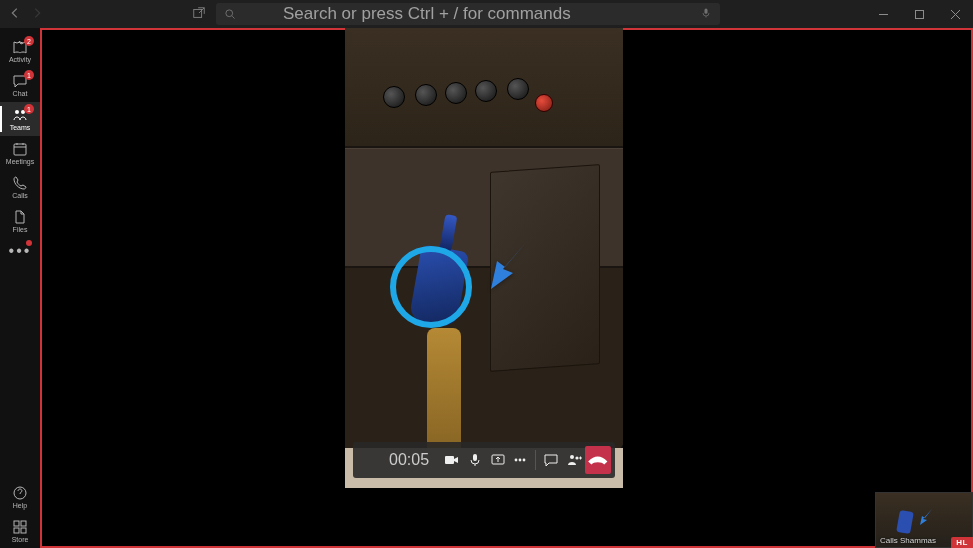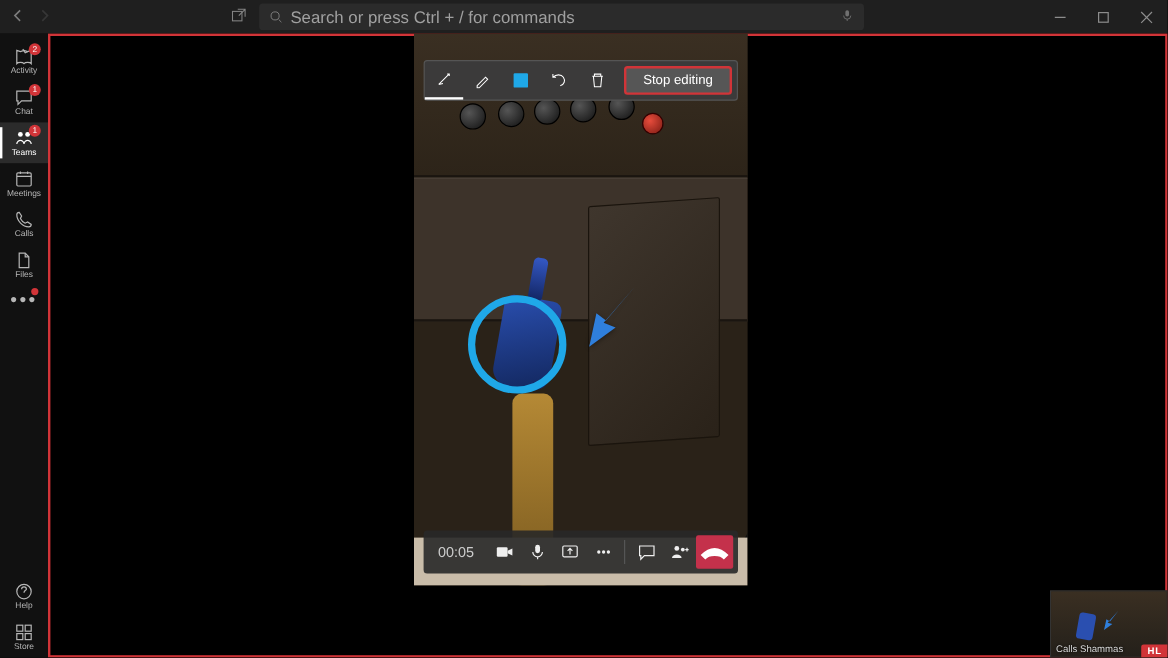--- a/index.html
+++ b/index.html
@@ -6,21 +6,21 @@
   html, body { width: 973px; height: 548px; overflow: hidden; font-family: "Segoe UI", Arial, sans-serif; background: #0f0f0f; color: #c7c7c7; font-size: 12px; }
 
   .titlebar { height: 28px; display: flex; align-items: center; background: #1f1f1f; }
   .nav-arrows { display: flex; gap: 8px; padding: 0 8px; }
   .nav-arrows svg { width: 14px; height: 14px; opacity: .55; }
   .nav-arrows .fwd { opacity: .25; }
   .newwin { margin-left: 140px; margin-right: 10px; opacity: .6; }
   .newwin svg { width: 14px; height: 14px; }
   .searchbar { width: 504px; height: 22px; background: #2b2b2b; border-radius: 3px; display: flex; align-items: center; padding: 0 8px; gap: 6px; }
   .searchbar svg.mag { width: 12px; height: 12px; opacity: .7; }
-  .searchbar .txt { flex: 1; color: #a0a0a0; font-size: 14px; }
+  .searchbar .txt { flex: 1; color: #a0a0a0; font-size: 17px; margin-left: 41px; }
   .searchbar .mic svg { width: 12px; height: 12px; opacity: .55; }
   .wincontrols { margin-left: auto; display: flex; }
   .wincontrols .btn { width: 36px; height: 28px; display: flex; align-items: center; justify-content: center; opacity: .65; }
   .wincontrols svg { width: 11px; height: 11px; }
 
   .body { display: flex; height: 520px; }
   .rail { width: 40px; background: #111; display: flex; flex-direction: column; align-items: center; padding-top: 6px; }
   .rail .item { width: 40px; height: 34px; display: flex; flex-direction: column; align-items: center; justify-content: center; gap: 1px; position: relative; color: #b6b6b6; }
   .rail .item.active { background: #2b2b2b; color: #fff; }
   .rail .item.active::before { content: ""; position: absolute; left: 0; top: 4px; bottom: 4px; width: 2px; background: #fff; }
@@ -57,21 +57,21 @@
   
   .edittb { position:absolute; left:8px; top:22px; height:34px; width:262px; background:#3b3a3a; border:1px solid #555; border-radius:3px; display:flex; align-items:stretch; padding:0; }
   .edittb .tool { width:32px; display:flex; align-items:center; justify-content:center; }
   .edittb .tool.sel { border-bottom:2px solid #fff; }
   .edittb svg { width:14px; height:14px; }
   .edittb .sq { width:12px; height:12px; background:#1fa8e8; border-radius:1px; }
   .edittb .stop { flex:1; margin:4px 4px 4px 6px; background:#565656; border:2px solid #d13438; border-radius:3px; color:#fff; font-size:11px; display:flex; align-items:center; justify-content:center; }
 
   
   .callbar { position:absolute; left:8px; bottom:10px; right:8px; height:36px; background: rgba(40,40,40,.9); border-radius:3px; display:flex; align-items:center; }
-  .callbar .time { color:#ccc; font-size:12px; padding:0 12px; }
+  .callbar .time { color:#ccc; font-size:16px; padding:0 12px;margin-left:24px; }
   .callbar .cbtn { width:30px; height:36px; display:flex; align-items:center; justify-content:center; }
   .callbar .cbtn svg { width:16px; height:16px; fill:#fff; opacity:.92; }
   .callbar .sep { width:1px; height:20px; background:#555; margin:0 4px; }
   .callbar .hang { width:34px; height:28px; margin-right:4px; background:#c4314b; border-radius:2px; display:flex; align-items:center; justify-content:center; }
 
   
   .pip { position:absolute; right:0; bottom:0; width:98px; height:56px; background:#2a2218; border:1px solid #333; }
   .pip .mini-panel { position:absolute; inset:0; background: linear-gradient(180deg,#3a2f22 0%, #24201a 100%); }
   .pip .mini-nozzle { position:absolute; left:22px; top:18px; width:14px; height:22px; background:#2a4fb0; border-radius:3px; transform:rotate(10deg); }
   .pip .mini-arrow svg { width:18px; height:18px; position:absolute; left:40px; top:14px; }
@@ -213,48 +213,20 @@
       <div class="nozzle"></div>
       <div class="floor"></div>
 
       <div class="anno-circle"></div>
       <div class="anno-arrow">
         <svg viewBox="0 0 50 60">
             <path d="M46 6 L20 36 L30 40 L8 56 L14 28 L22 34 Z" fill="#2f7fdc"></path>
           </svg>
       </div>
 
-      <div class="edittb">
-        <div class="tool sel">
-            <svg viewBox="0 0 16 16">
-              <path d="M3 13L13 3M11 3h2v2M3 13l4-1" stroke="#fff" fill="none"></path>
-            </svg>
-          </div>
-        <div class="tool">
-            <svg viewBox="0 0 16 16">
-              <path d="M3 13l8-8 2 2-8 8H3z" fill="none" stroke="#fff"></path>
-            </svg>
-          </div>
-        <div class="tool">
-            <div class="sq"></div>
-          </div>
-        <div class="tool">
-            <svg viewBox="0 0 16 16">
-              <path d="M5 5H2V2M2 5c3-3 8-3 10 0s1 7-3 8" fill="none" stroke="#fff"></path>
-            </svg>
-          </div>
-        <div class="tool">
-            <svg viewBox="0 0 16 16">
-              <path d="M3 4h10M5 4V2h6v2M4 4l1 10h6l1-10" fill="none" stroke="#fff"></path>
-            </svg>
-          </div>
-        <div class="stop">
-            <span>Stop editing</span>
-          </div>
-      </div>
 
       <div class="callbar">
         <span class="time">00:05</span>
         <div class="cbtn">
             <svg viewBox="0 0 16 16">
               <rect x="1" y="4" width="9" height="8" rx="1" fill="#fff"></rect>
               <path d="M10 7l4-2v6l-4-2z" fill="#fff"></path>
             </svg>
           </div>
         <div class="cbtn">

